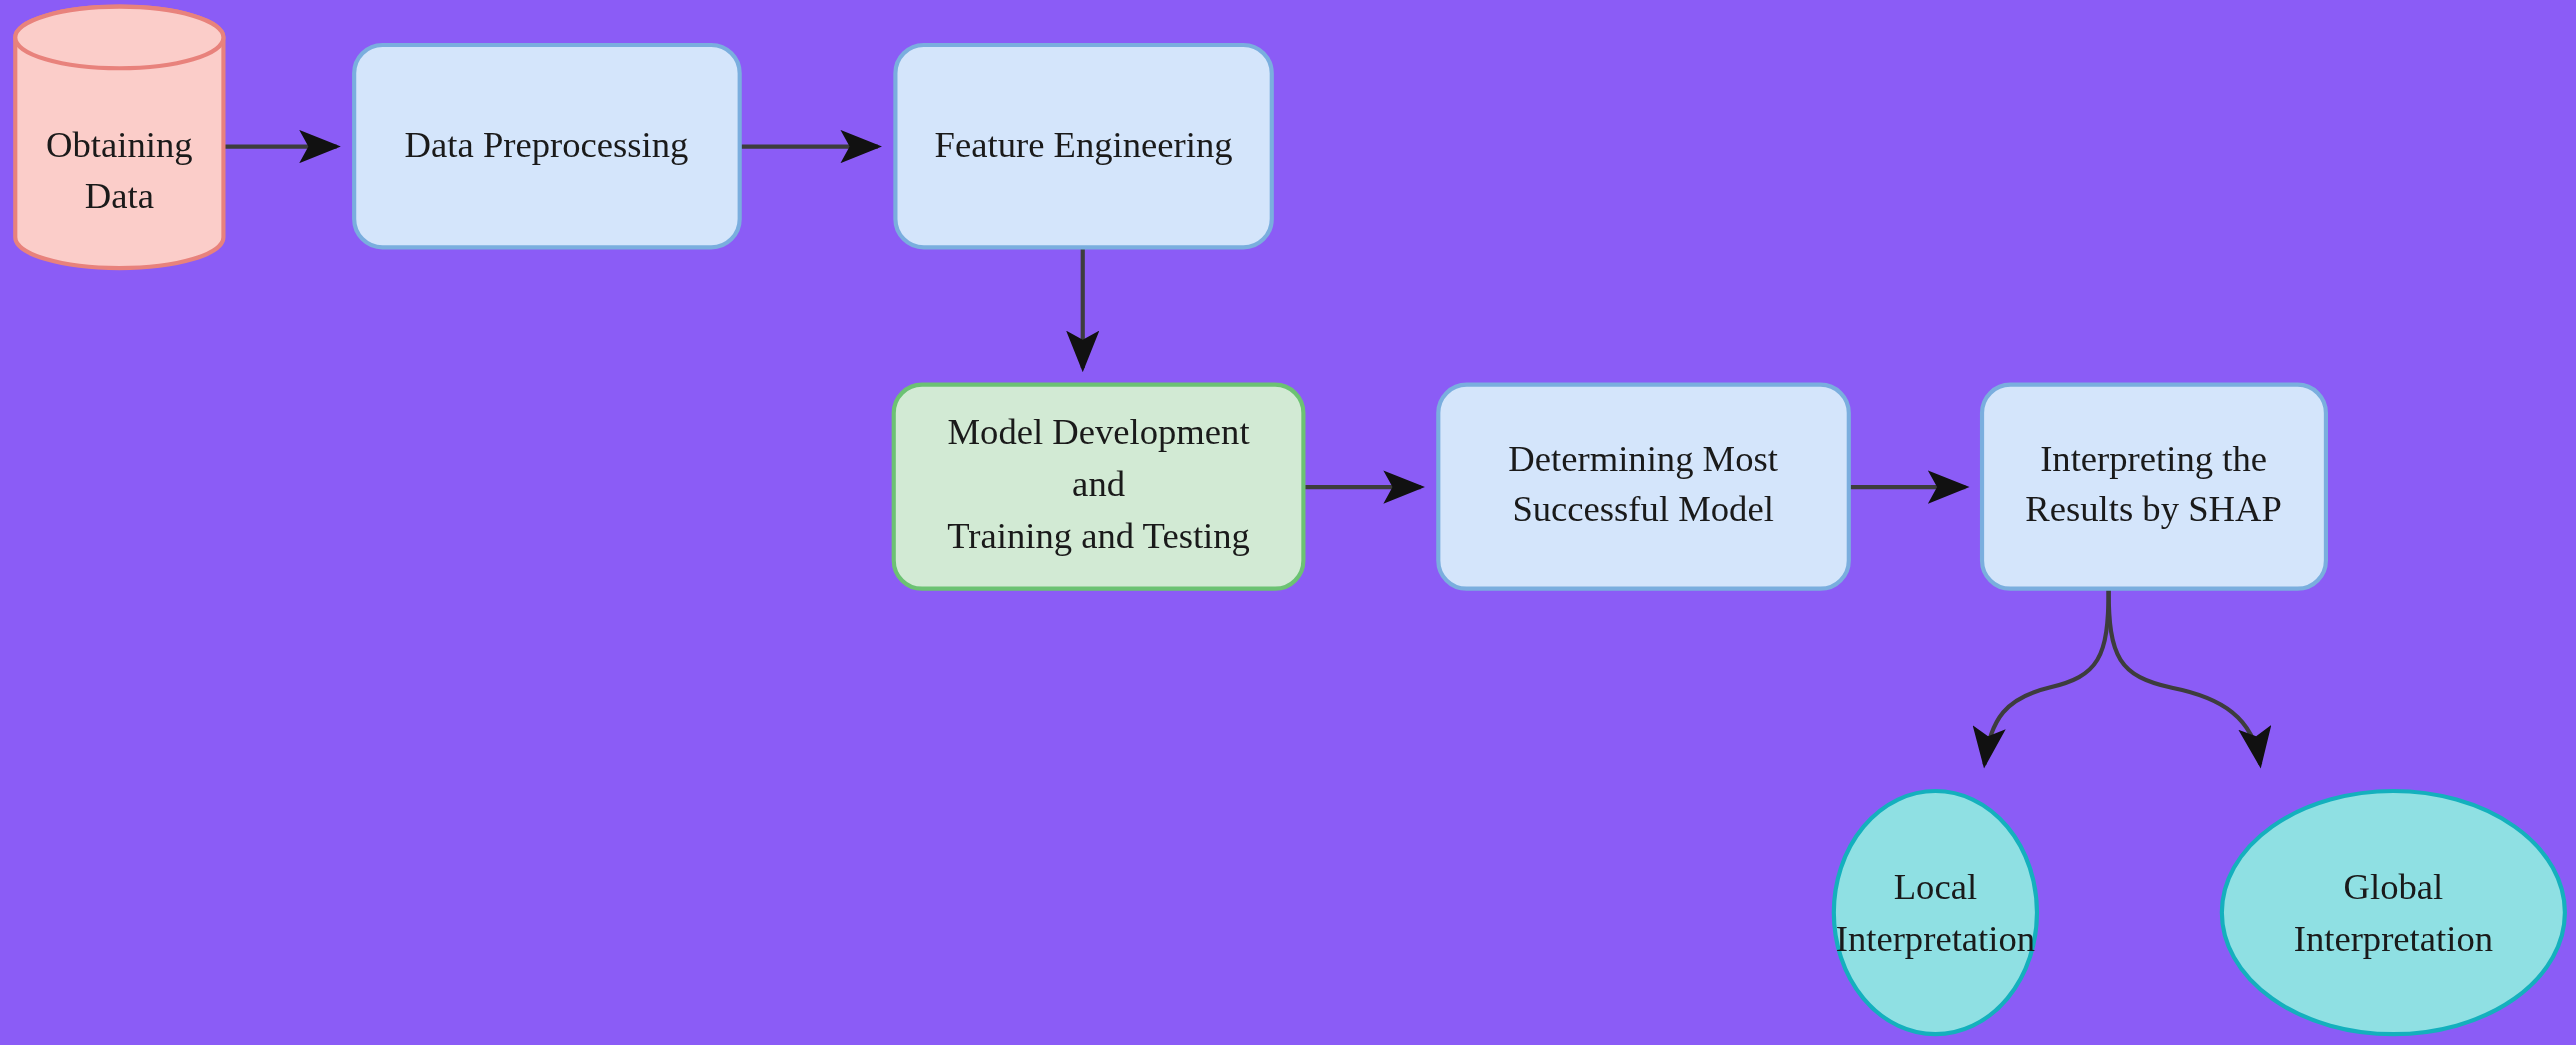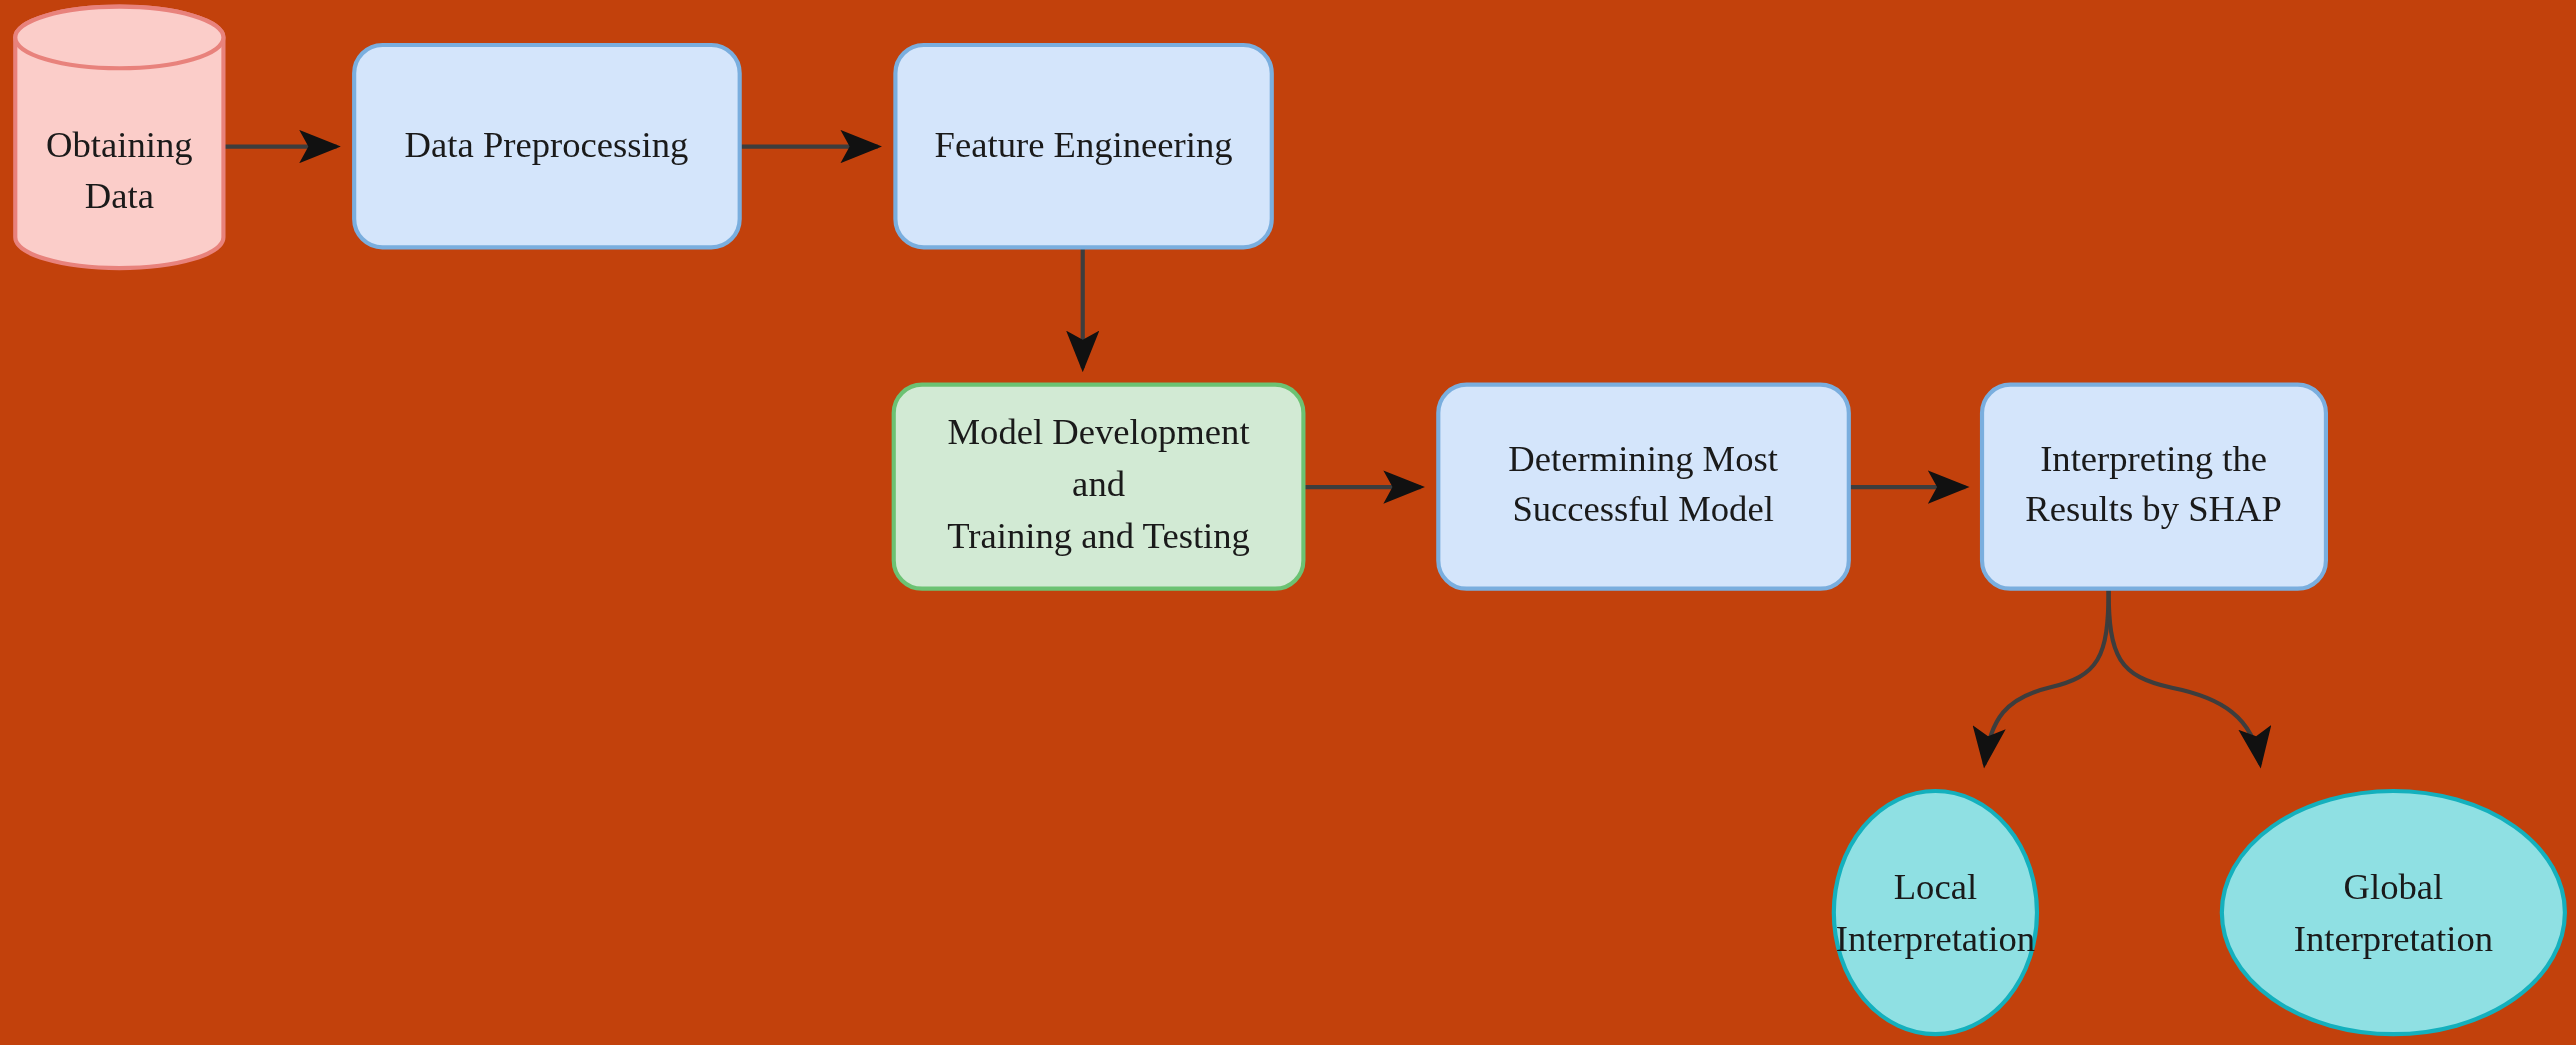--- a/index.html
+++ b/index.html
@@ -10,21 +10,21 @@
   body {
     width: 2576px;
     height: 1045px;
     overflow: hidden;
     font-family: "Liberation Serif", "DejaVu Serif", serif;
   }
   #diagram-root {
     position: relative;
     width: 2576px;
     height: 1045px;
-    background: #c2410c;
+    background: #8b5cf6;
   }
   svg#flow {
     display: block;
     width: 2576px;
     height: 1045px;
   }
   .node-label {
     font-family: "Liberation Serif", "DejaVu Serif", serif;
     fill: #1a1a1a;
     font-size: 44px;

